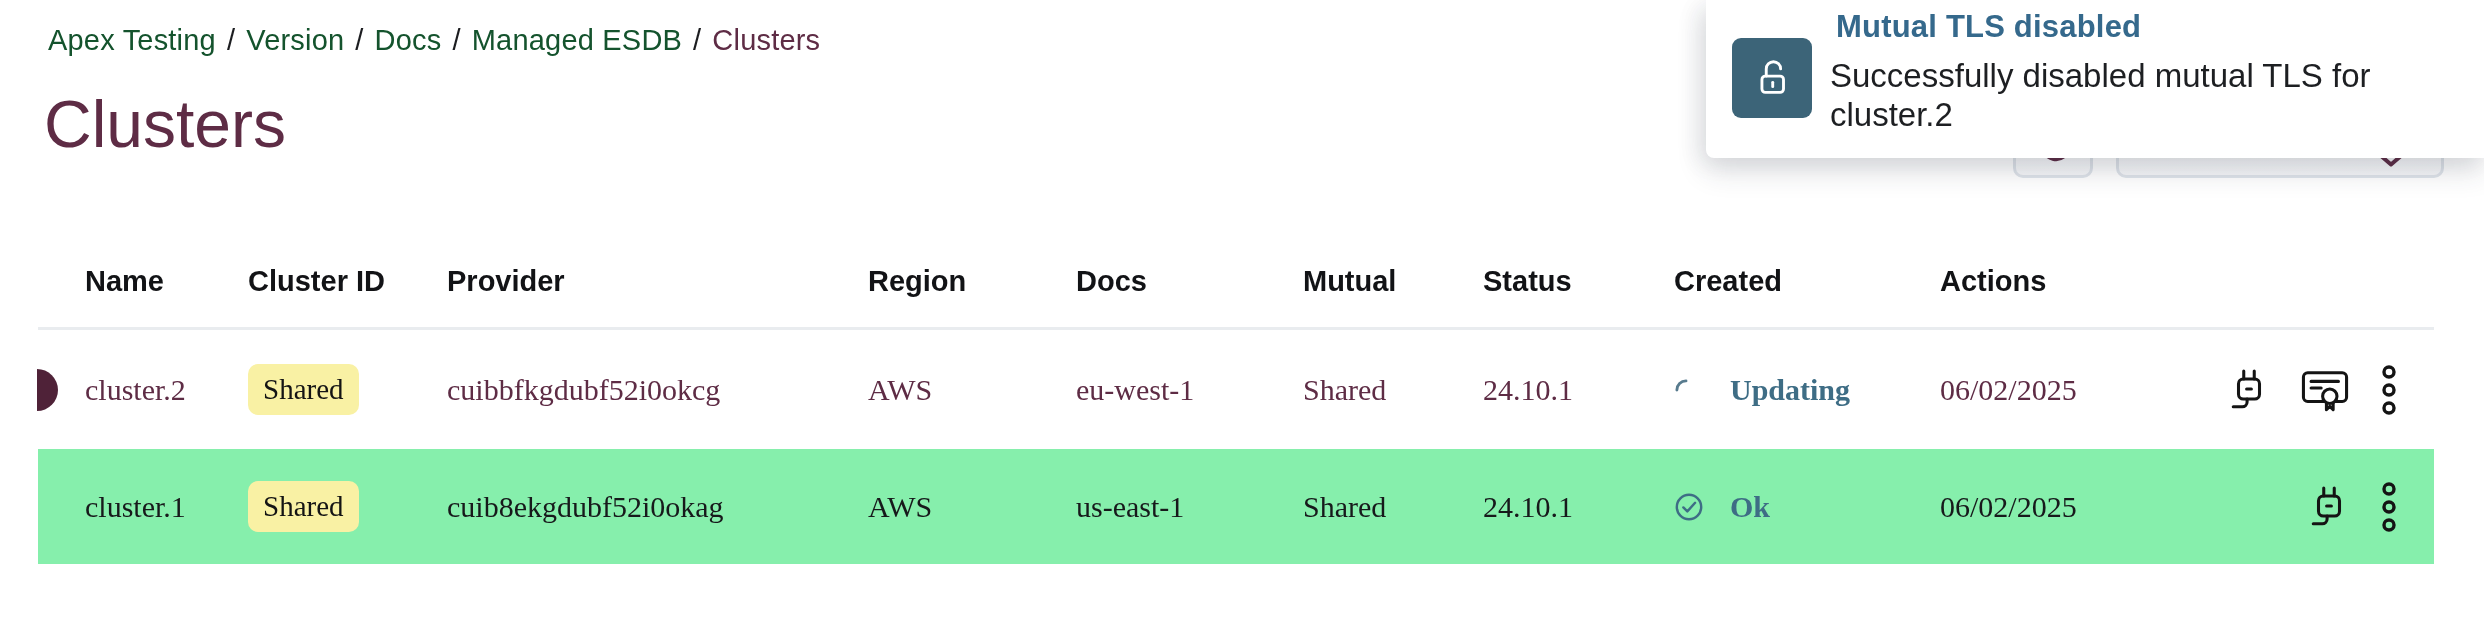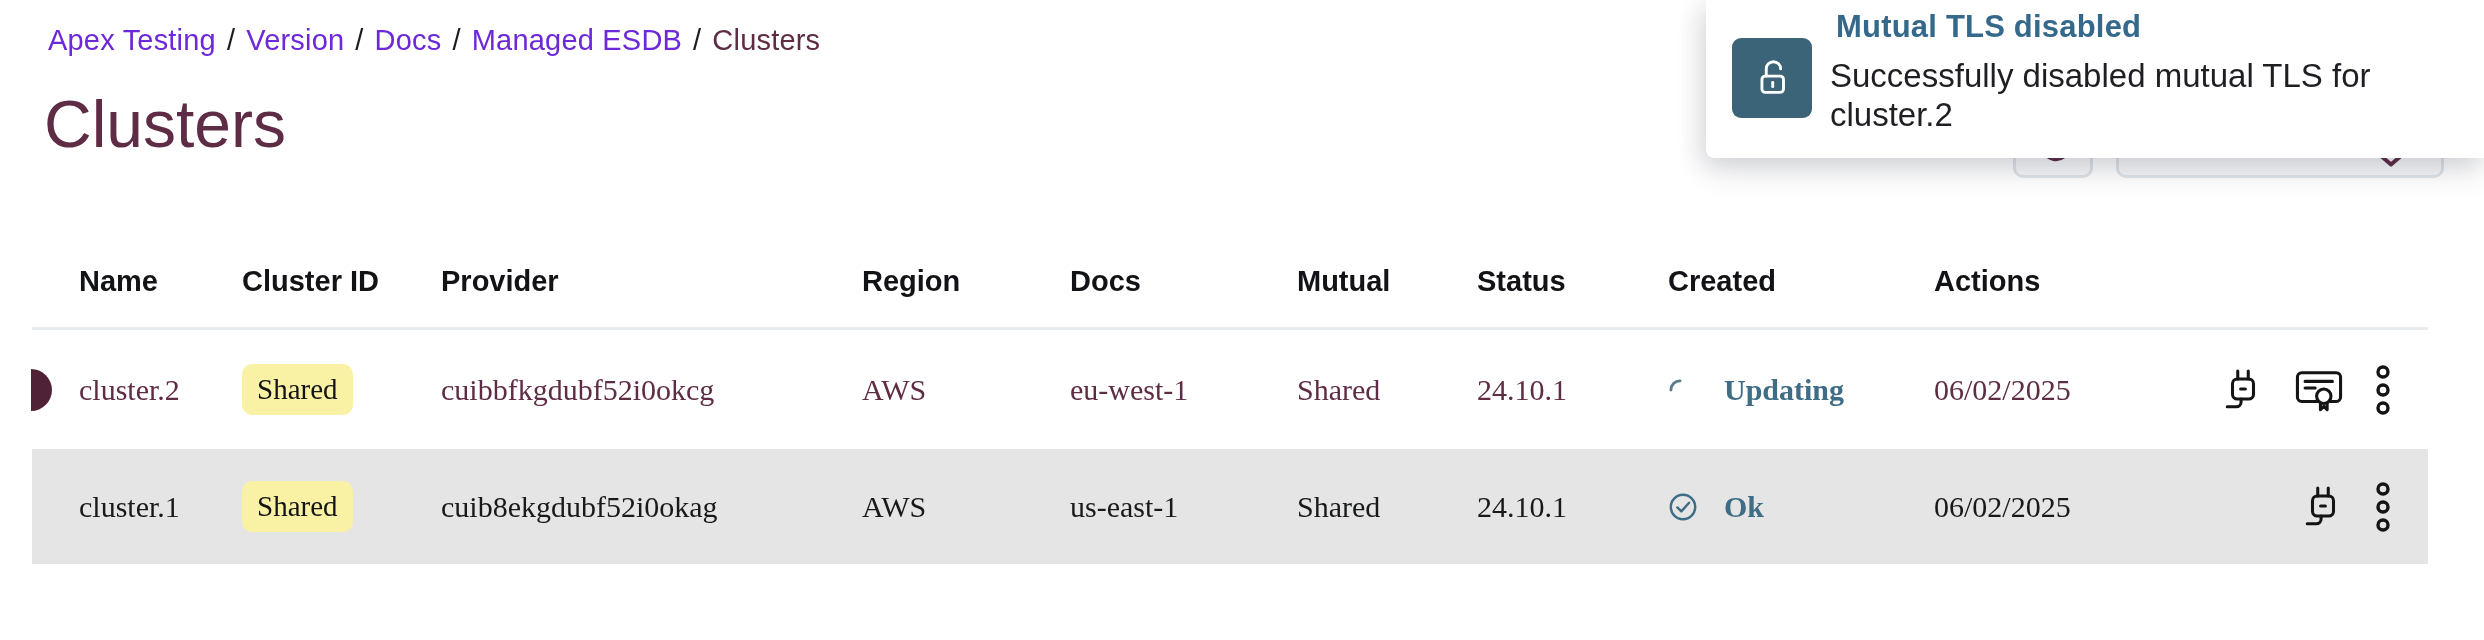--- a/index.html
+++ b/index.html
@@ -4,21 +4,21 @@
 <style>
   * { margin:0; padding:0; box-sizing:border-box; }
   html,body { width:2484px; height:640px; }
   body {
     position:relative; overflow:hidden; background:#ffffff;
     font-family:"Liberation Sans", sans-serif; color:#1c1d20;
   }
 
   
   .breadcrumb { position:absolute; left:48px; top:24px; font-size:29px; letter-spacing:.2px; }
-  .breadcrumb .crumb { color:#6d28d9; cursor:pointer; }
+  .breadcrumb .crumb { color:#14532d; cursor:pointer; }
   .breadcrumb .sep { color:#1c1d20; margin:0 11px; }
   .breadcrumb .current { color:#5e2c45; }
 
   
   .page-title {
     position:absolute; left:44px; top:86px;
     font-size:66px; font-weight:300; color:#5e2c45; letter-spacing:0;
   }
 
   
@@ -44,29 +44,29 @@
   .toast-title {
     position:absolute; left:130px; top:9px;
     font-size:31px; font-weight:bold; color:#35698c; letter-spacing:.2px;
   }
   .toast-message {
     position:absolute; left:124px; top:56px; width:610px;
     font-size:33px; line-height:39px; color:#1d1f22;
   }
 
   
-  .table { position:absolute; left:32px; top:235px; width:2396px; font-size:30px; }
+  .table { position:absolute; left:38px; top:235px; width:2396px; font-size:30px; }
   .gridrow {
     display:grid; align-items:center;
     grid-template-columns:210px 199px 421px 208px 227px 180px 191px 266px 232px 262px;
   }
   .thead { height:95px; border-bottom:3px solid #e9ecef; font-weight:bold; font-size:29px; color:#121316; }
   .th:first-child, .cell-name { padding-left:47px; }
   .trow { position:relative; height:119px; color:#17191b; cursor:pointer;font-family:Liberation Serif, serif; }
-  .trow.alt { height:115px; background:#e5e5e5; }
+  .trow.alt { height:115px; background:#86efac; }
   .trow.selected { color:#5e2c45; }
   .sel-marker {
     position:absolute; left:-1px; top:50%; transform:translateY(-50%);
     width:21px; height:42px; background:#4f2238; border-radius:0 42px 42px 0;
   }
   .badge {
     display:inline-block; background:#f9f1a4; color:#141414;
     font-size:29px; padding:9px 15px; border-radius:10px;
   }
   .cell-status { display:flex; align-items:center; gap:26px;text-align:right; }

